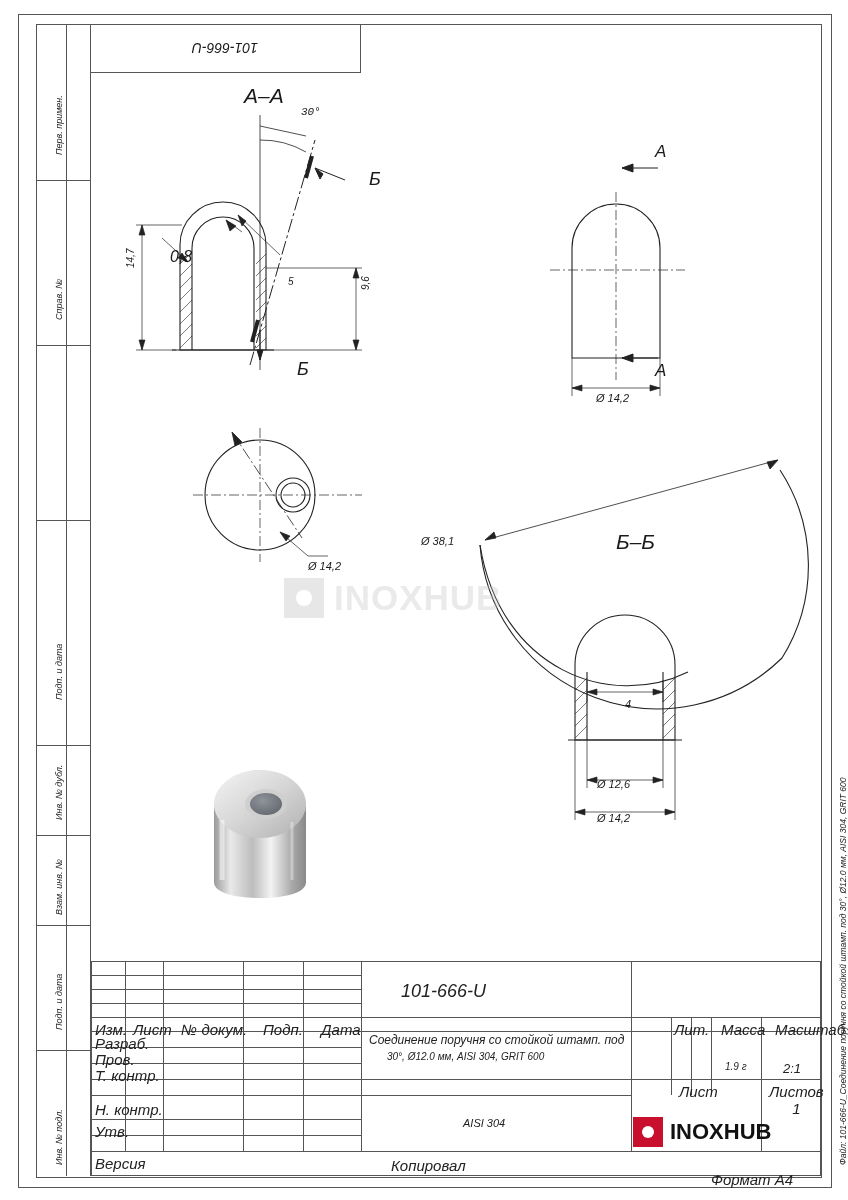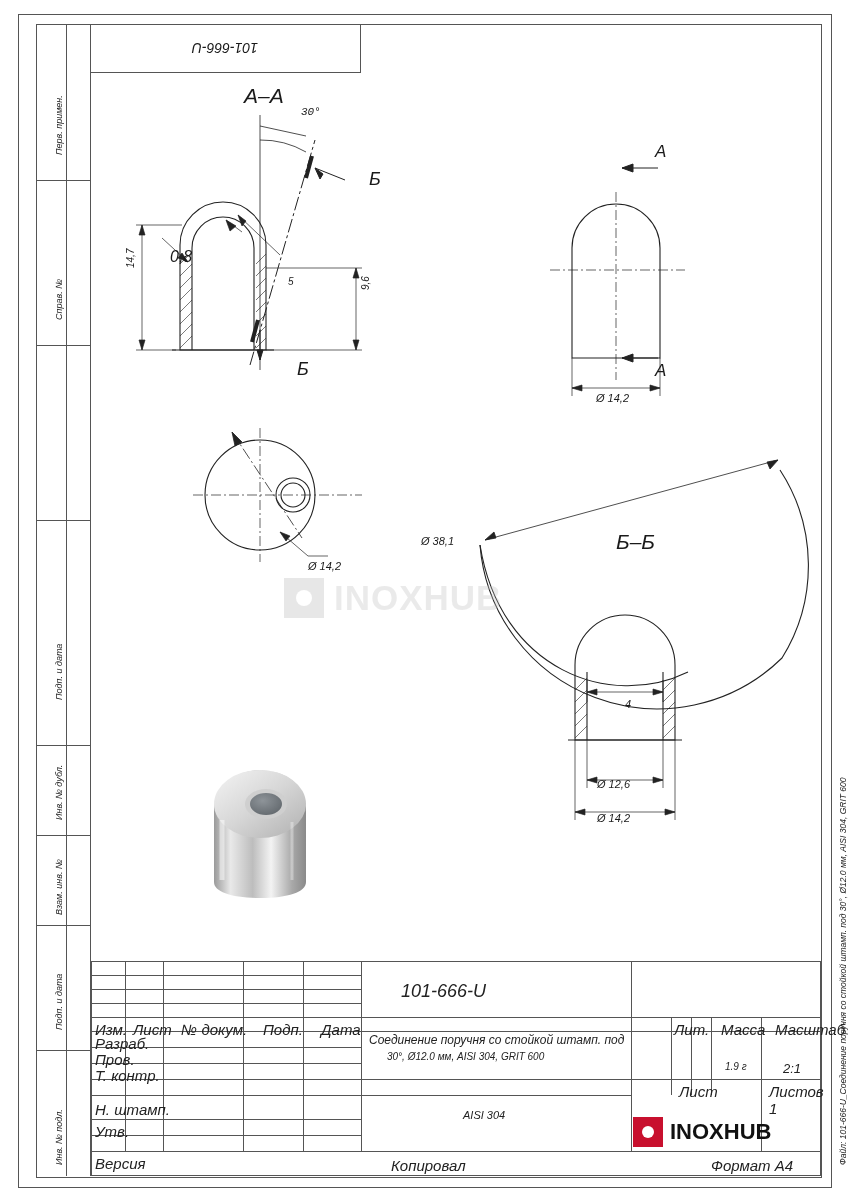--- a/index.html
+++ b/index.html
@@ -355,41 +355,41 @@
 
     <span class="cell" style="left:4px;top:60px;">Изм.</span>
     <span class="cell" style="left:42px;top:60px;">Лист</span>
     <span class="cell" style="left:90px;top:60px;">№ докум.</span>
     <span class="cell" style="left:172px;top:60px;">Подп.</span>
     <span class="cell" style="left:230px;top:60px;">Дата</span>
 
     <span class="cell" style="left:4px;top:74px;">Разраб.</span>
     <span class="cell" style="left:4px;top:90px;">Пров.</span>
     <span class="cell" style="left:4px;top:106px;">Т. контр.</span>
-    <span class="cell" style="left:4px;top:140px;">Н. штамп.</span>
+    <span class="cell" style="left:4px;top:140px;">Н. контр.</span>
     <span class="cell" style="left:4px;top:162px;">Утв.</span>
     <span class="cell" style="left:4px;top:194px;">Версия</span>
 
     <span class="cell" style="left:310px;top:20px;font-size:18px;">101-666-U</span>
 
     <span class="cell" style="left:278px;top:72px;font-size:12px;">Соединение поручня со стойкой штамп. под</span>
     <span class="cell" style="left:296px;top:90px;font-size:10px;">30°, Ø12.0 мм, AISI 304, GRIT 600</span>
 
-    <span class="cell" style="left:372px;top:148px;font-size:11px;">AISI 304</span>
+    <span class="cell" style="left:372px;top:156px;font-size:11px;">AISI 304</span>
 
     <span class="cell" style="left:583px;top:60px;">Лит.</span>
     <span class="cell" style="left:630px;top:60px;">Масса</span>
     <span class="cell" style="left:684px;top:60px;">Масштаб</span>
     <span class="cell" style="left:634px;top:100px;font-size:10px;">1.9 г</span>
     <span class="cell" style="left:692px;top:100px;font-size:13px;">2:1</span>
     <span class="cell" style="left:588px;top:122px;">Лист</span>
-    <span class="cell" style="left:678px;top:122px;">Листов 1</span>
+    <span class="cell" style="left:678px;top:122px;text-align:center;">Листов 1</span>
 
     <span class="cell" style="left:300px;top:196px;">Копировал</span>
-    <span class="cell" style="left:620px;top:196px;">Формат А4</span>
+    <span class="cell" style="left:620px;top:210px;">Формат А4</span>
   </div>
 
   <div class="logo">
     <div class="logo-mark"></div>
     <div class="logo-txt">INOXHUB</div>
   </div>
 
 </div>
 
 </body></html>

